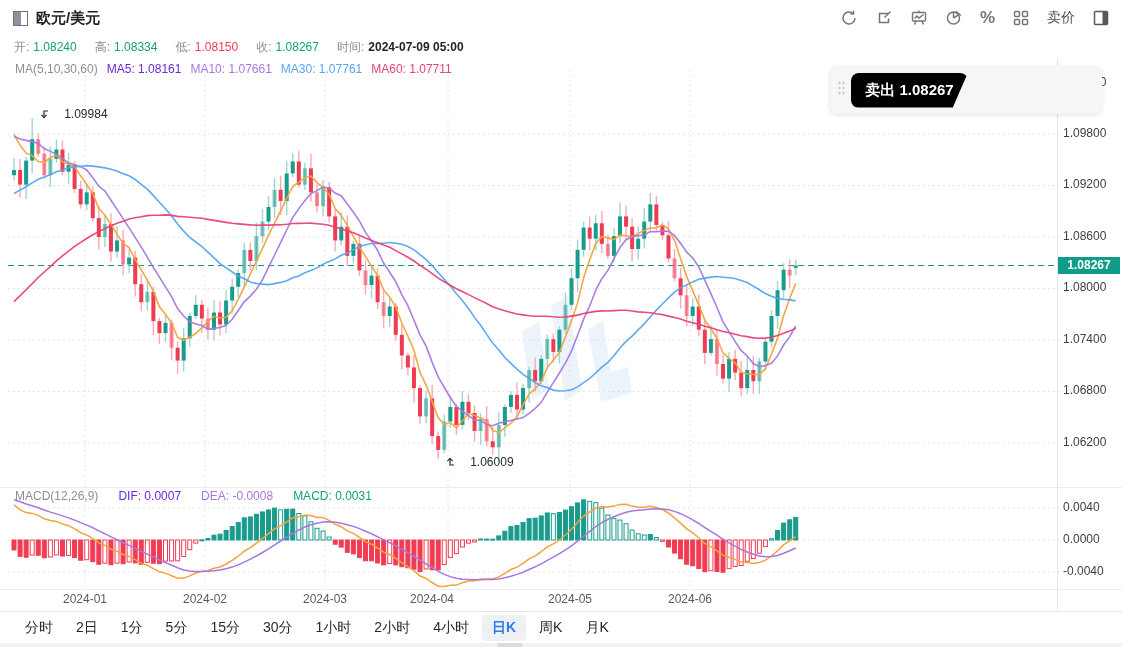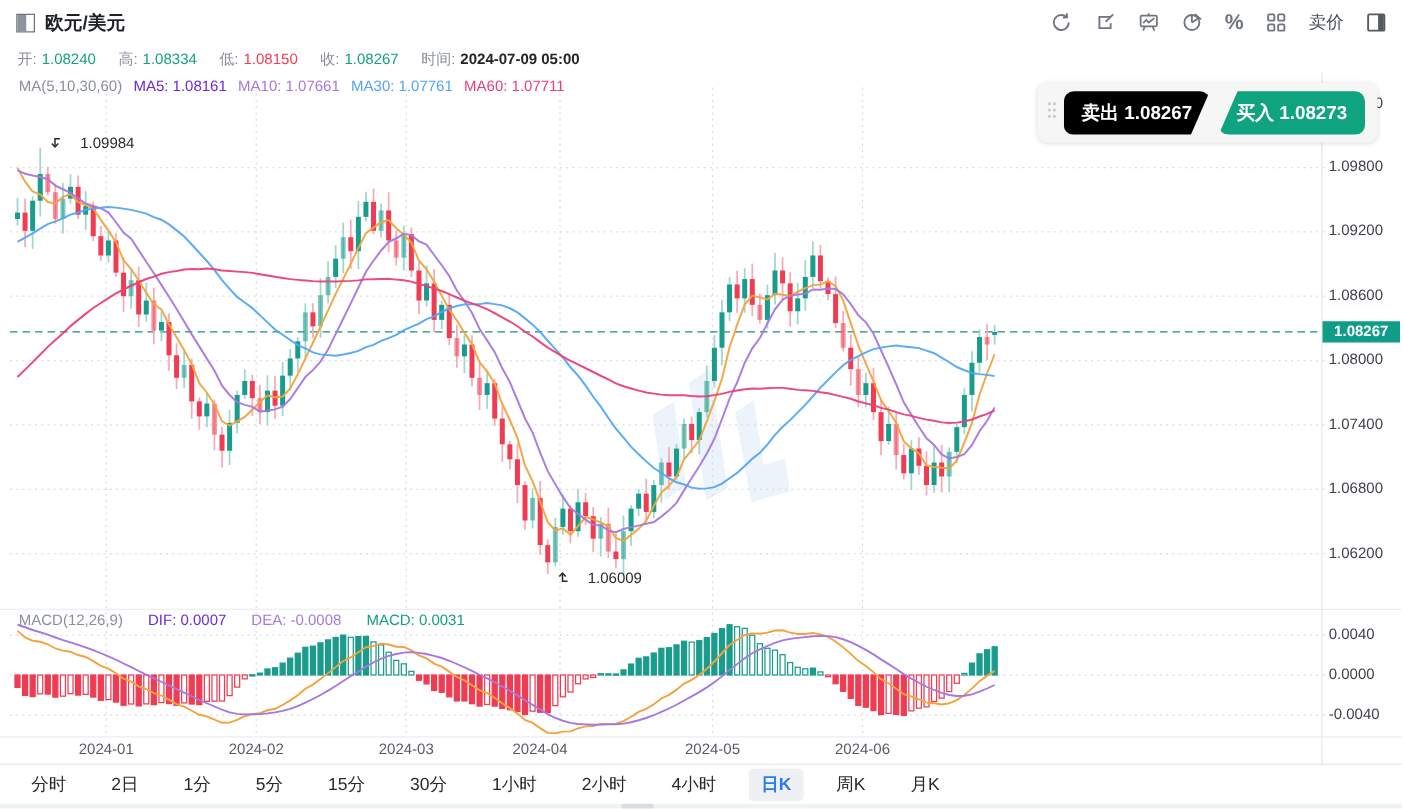--- a/index.html
+++ b/index.html
@@ -39,21 +39,21 @@
   #anno-high{left:36px;top:107px;} #anno-low{left:441px;top:452px;}
   
   .panel{position:absolute;left:830px;top:66px;width:272px;height:48px;background:#f6f6f7;border-radius:8px;
          box-shadow:0 1px 4px rgba(0,0,0,.12);z-index:5;display:flex;align-items:center;}
   .drag{margin-left:7px;margin-right:5px;}
   .btn{height:35px;font-size:15px;font-weight:bold;color:#fff;display:flex;align-items:center;justify-content:center;
        cursor:pointer;border:none;}
   .sellbtn{width:117px;background:#000000;border-radius:8px;clip-path:polygon(0 0,100% 0,87% 100%,0 100%);}
   .buybtn{width:117px;background:#10a37f;border-radius:8px;clip-path:polygon(13% 0,100% 0,100% 100%,0 100%);margin-left:7px;}
   
-  .tabs{position:absolute;left:15px;top:615px;display:flex;gap:16px;align-items:center;z-index:2;}
+  .tabs{position:absolute;left:15px;top:615px;display:flex;gap:3px;align-items:center;z-index:2;}
   .tab{font-size:14px;color:#26292e;padding:4px 10px;border-radius:4px;cursor:pointer;white-space:nowrap;}
   .tab.active{color:#2b7bf6;background:#eef0f3;font-weight:bold;}
   
   .bstrip{position:absolute;left:0;right:0;top:643px;height:4px;background:#f1f2f4;}
   .bthumb{position:absolute;left:497px;top:643px;width:26px;height:4px;background:#d9dce1;border-radius:2px;}
   svg.chart{position:absolute;left:0;top:0;z-index:1;}
 </style>
 </head>
 <body>
 
@@ -604,21 +604,20 @@
           <g fill="#c4c8ce">
             <circle cx="2.5" cy="3" r="1.2"></circle>
             <circle cx="6.5" cy="3" r="1.2"></circle>
             <circle cx="2.5" cy="8" r="1.2"></circle>
             <circle cx="6.5" cy="8" r="1.2"></circle>
             <circle cx="2.5" cy="13" r="1.2"></circle>
             <circle cx="6.5" cy="13" r="1.2"></circle>
           </g>
         </svg></span>
     <button class="btn sellbtn">卖出 1.08267</button>
-    <button class="btn buybtn">买入 1.08273</button>
   </div>
 
   <div class="tabs" id="tabs">
       <span class="tab">分时</span>
       <span class="tab">2日</span>
       <span class="tab">1分</span>
       <span class="tab">5分</span>
       <span class="tab">15分</span>
       <span class="tab">30分</span>
       <span class="tab">1小时</span>

